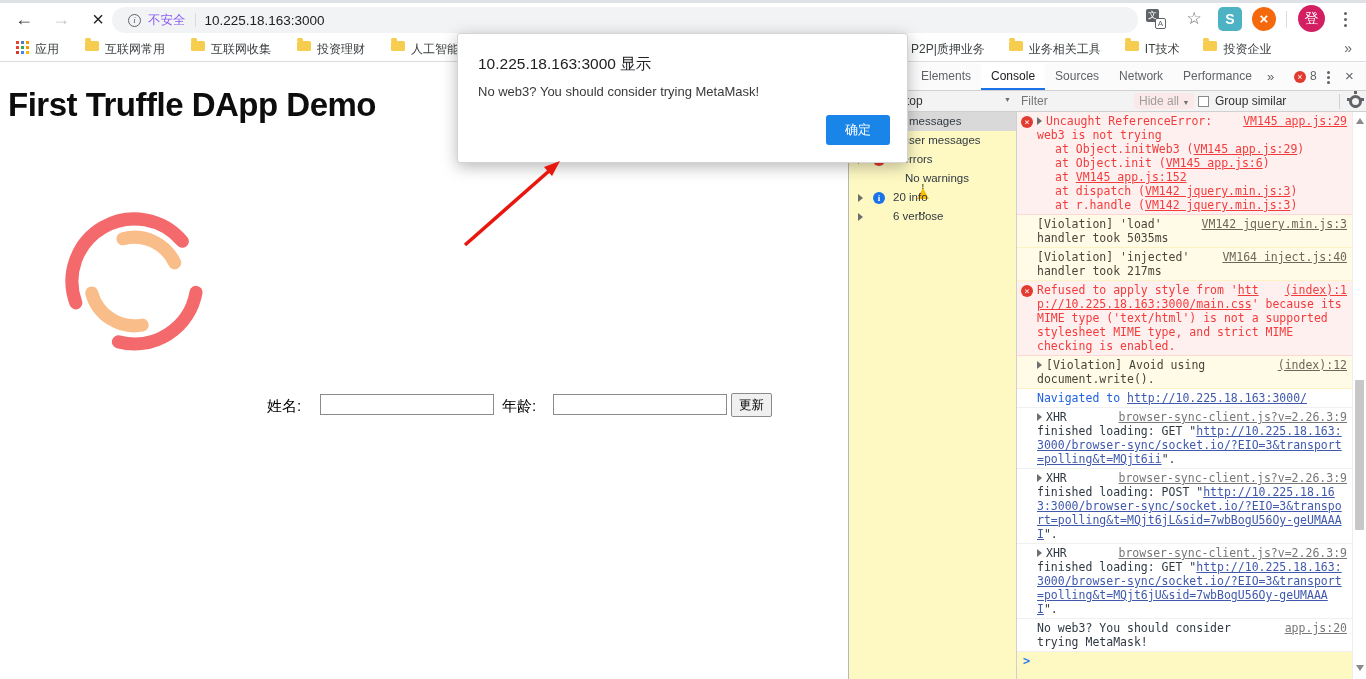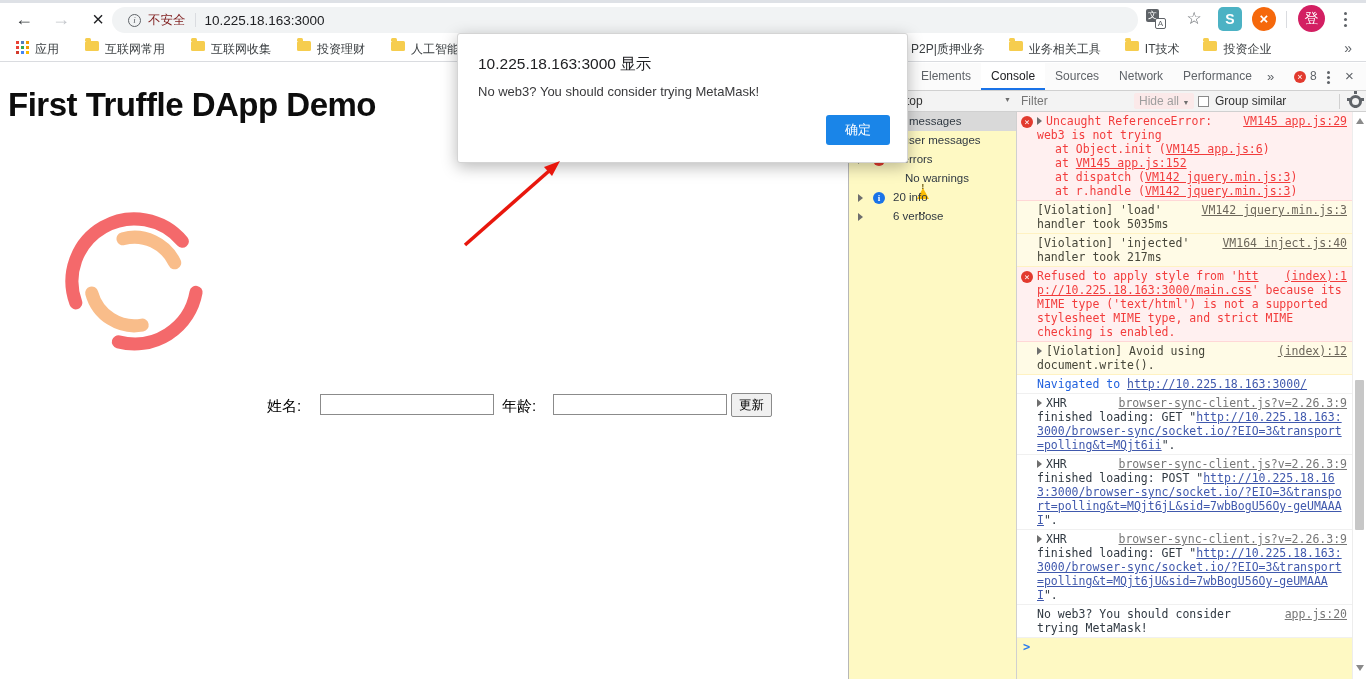--- a/index.html
+++ b/index.html
@@ -7,21 +7,21 @@
   .screen { position:relative; width:1366px; height:679px; background:#fff; overflow:hidden; }
 
   
   .tabstrip { position:absolute; left:0; top:0; width:1366px; height:3px; background:#dee1e6; }
 
   
   .toolbar { position:absolute; left:0; top:3px; width:1366px; height:33px; background:#fff; }
   .nav-ic { position:absolute; top:2px; font-size:18px; color:#5f6368; width:28px; text-align:center; line-height:28px; cursor:pointer; }
   .url-pill { position:absolute; left:112px; top:4px; width:1026px; height:26px; background:#f1f3f4; border-radius:14px; display:flex; align-items:center; }
   .info-ic { width:13px; height:13px; border:1.4px solid #5f6368; border-radius:50%; margin-left:16px; font-size:9px; color:#5f6368; text-align:center; line-height:11px; font-style:italic; font-family:"Liberation Serif",serif; }
-  .sec-label { color:#7f1d1d; font-size:12.5px; margin-left:7px; }
+  .sec-label { color:#8b5cf6; font-size:12.5px; margin-left:7px; }
   .pill-div { width:1px; height:14px; background:#dadce0; margin:0 9px; }
   .url-text { color:#202124; font-size:13.5px; }
   .star-ic { left:1180px; font-size:17px; }
   .ext-teal { position:absolute; left:1218px; top:4px; width:24px; height:24px; border-radius:5px; background:#4cb2c4; color:#fff; font-weight:bold; font-size:14px; text-align:center; line-height:24px; cursor:pointer; }
   .ext-orange { position:absolute; left:1252px; top:4px; width:24px; height:24px; border-radius:50%; background:#f5680c; color:#fff; font-weight:bold; font-size:15px; text-align:center; line-height:23px; cursor:pointer; }
   .tb-sep { position:absolute; left:1286px; top:8px; width:1px; height:17px; background:#dadce0; }
   .avatar { position:absolute; left:1298px; top:2px; width:27px; height:27px; border-radius:50%; background:#d31f62; color:#fff; font-size:14px; text-align:center; line-height:27px; cursor:pointer; }
   .kebab { position:absolute; left:1344px; top:9px; width:3px; height:3px; border-radius:50%; background:#5f6368; box-shadow:0 6px 0 #5f6368, 0 12px 0 #5f6368; cursor:pointer; }
   .xlate { position:absolute; left:1146px; top:6px; width:20px; height:20px; cursor:pointer; }
   .xlate .b1 { position:absolute; left:0; top:0; width:13px; height:13px; background:#5f6368; border-radius:2px; color:#fff; font-size:9px; text-align:center; line-height:13px; }
@@ -266,20 +266,21 @@
           <span>6 verbose</span>
         </div>
       </div>
 
       <div class="dt-log">
 
         <div class="entry e-err">
           <span class="msg-ic ic-error">×</span>
           <a class="src">VM145 app.js:29</a>
           <span class="e-tri"></span><span>Uncaught ReferenceError: web3 is not trying</span>
+          <div class="stk"><span>at Object.initWeb3 (</span><a class="lnk">VM145 app.js:29</a><span>)</span></div>
           <div class="stk"><span>at Object.init (</span><a class="lnk">VM145 app.js:6</a><span>)</span></div>
           <div class="stk"><span>at </span><a class="lnk">VM145 app.js:152</a><span></span></div>
           <div class="stk"><span>at dispatch (</span><a class="lnk">VM142 jquery.min.js:3</a><span>)</span></div>
           <div class="stk"><span>at r.handle (</span><a class="lnk">VM142 jquery.min.js:3</a><span>)</span></div>
         </div>
 
         <div class="entry e-vio">
           <a class="src">VM142 jquery.min.js:3</a>
           <span>[Violation] 'load' handler took 5035ms</span>
         </div>

